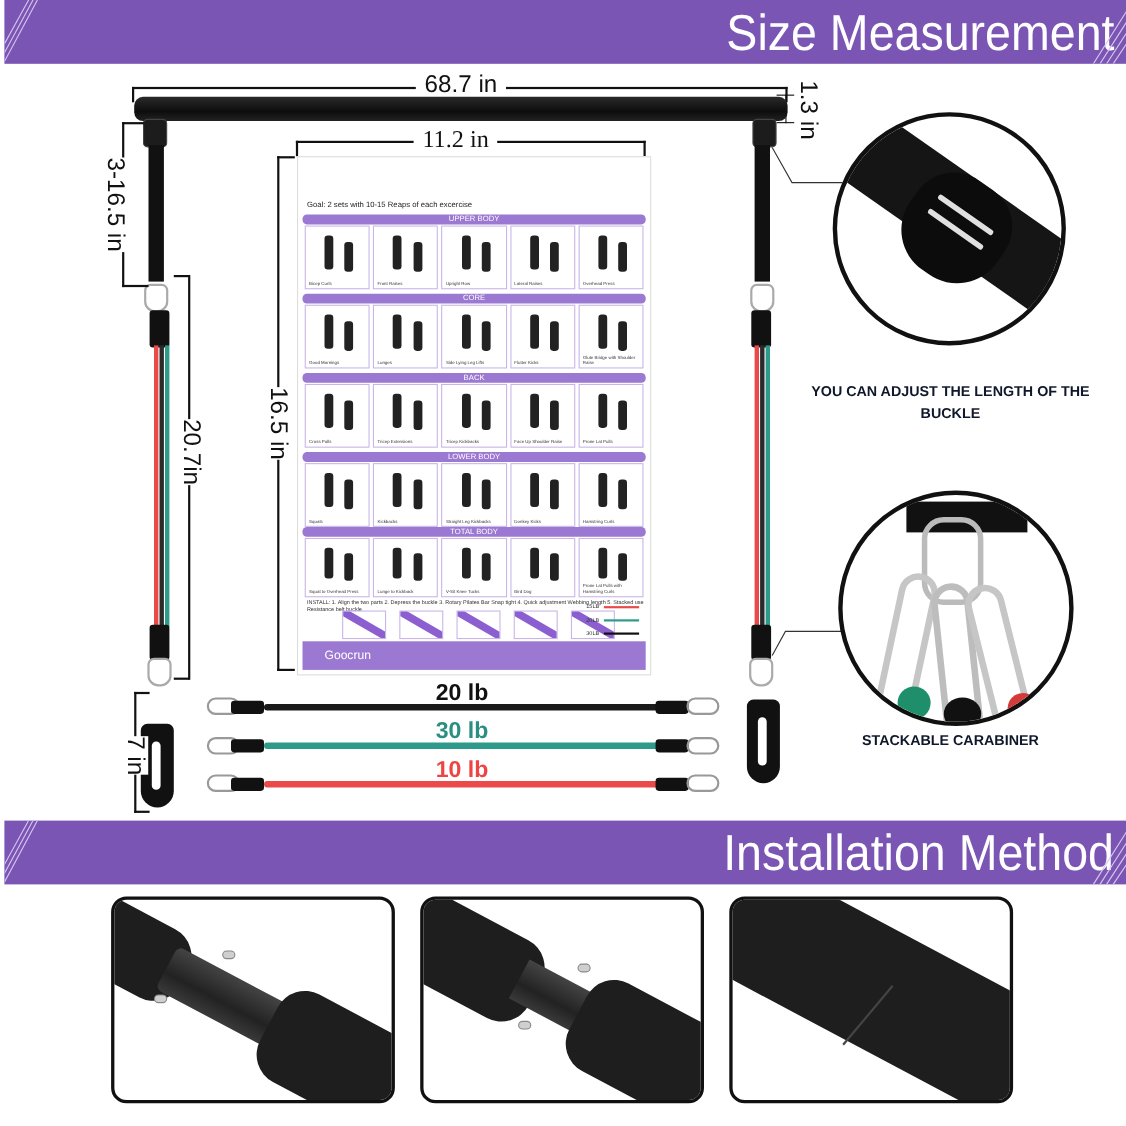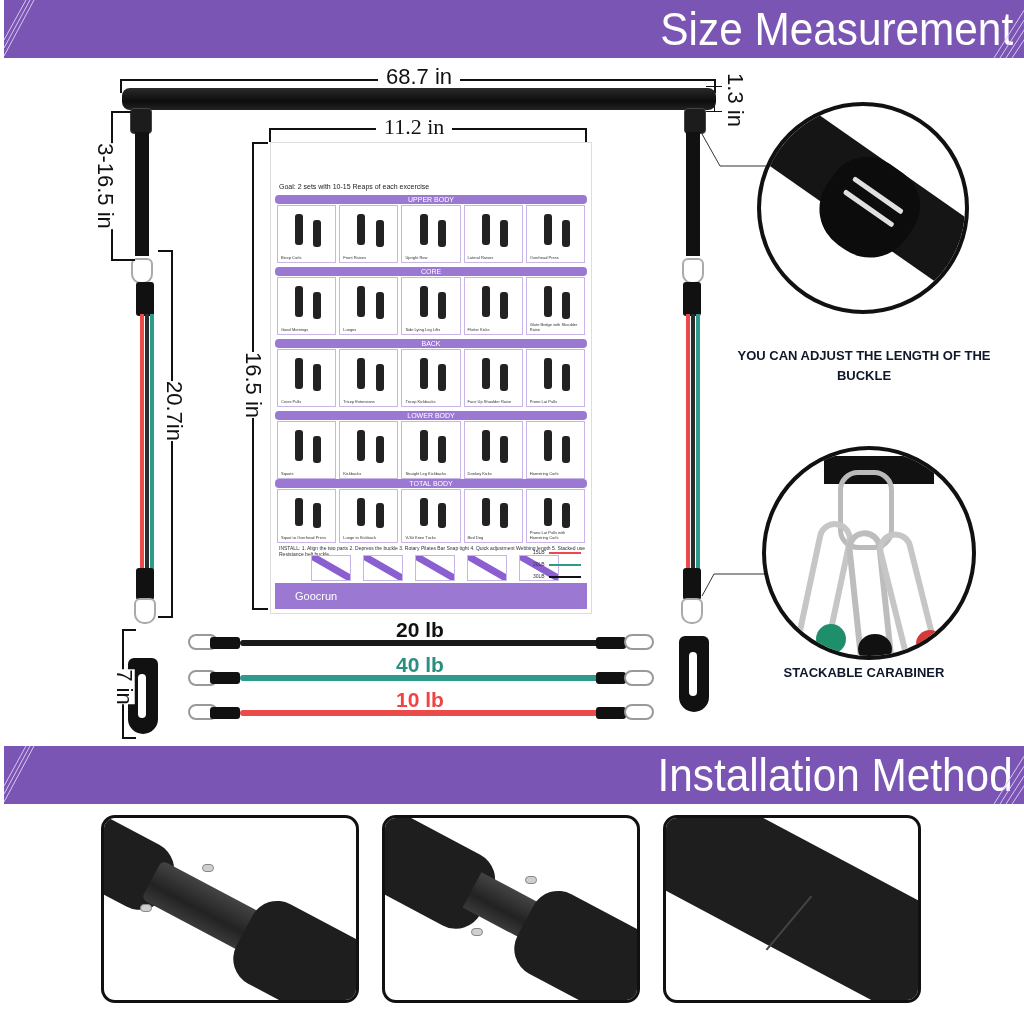--- a/index.html
+++ b/index.html
@@ -304,21 +304,21 @@
   <div class="poster-foot">Goocrun</div>
 </div>
 
 <div class="band-label" style="left:370px;top:618px;color:#111;">20 lb</div>
 <div class="loose-hook" style="left:188px;top:634px;"></div>
 <div class="loose-cap" style="left:210px;top:637px;"></div>
 <div class="loose-band" style="top:640px;background:#1a1a1a;"></div>
 <div class="loose-cap" style="left:596px;top:637px;"></div>
 <div class="loose-hook" style="left:624px;top:634px;"></div>
 
-<div class="band-label" style="left:370px;top:653px;color:#2a8f80;">40 lb</div>
+<div class="band-label" style="left:370px;top:653px;color:#2a8f80;">30 lb</div>
 <div class="loose-hook" style="left:188px;top:670px;"></div>
 <div class="loose-cap" style="left:210px;top:672px;"></div>
 <div class="loose-band" style="top:675px;background:#2e9a8a;"></div>
 <div class="loose-cap" style="left:596px;top:672px;"></div>
 <div class="loose-hook" style="left:624px;top:670px;"></div>
 
 <div class="band-label" style="left:370px;top:688px;color:#ee4444;">10 lb</div>
 <div class="loose-hook" style="left:188px;top:704px;"></div>
 <div class="loose-cap" style="left:210px;top:707px;"></div>
 <div class="loose-band" style="top:710px;background:#ea4a4a;"></div>

